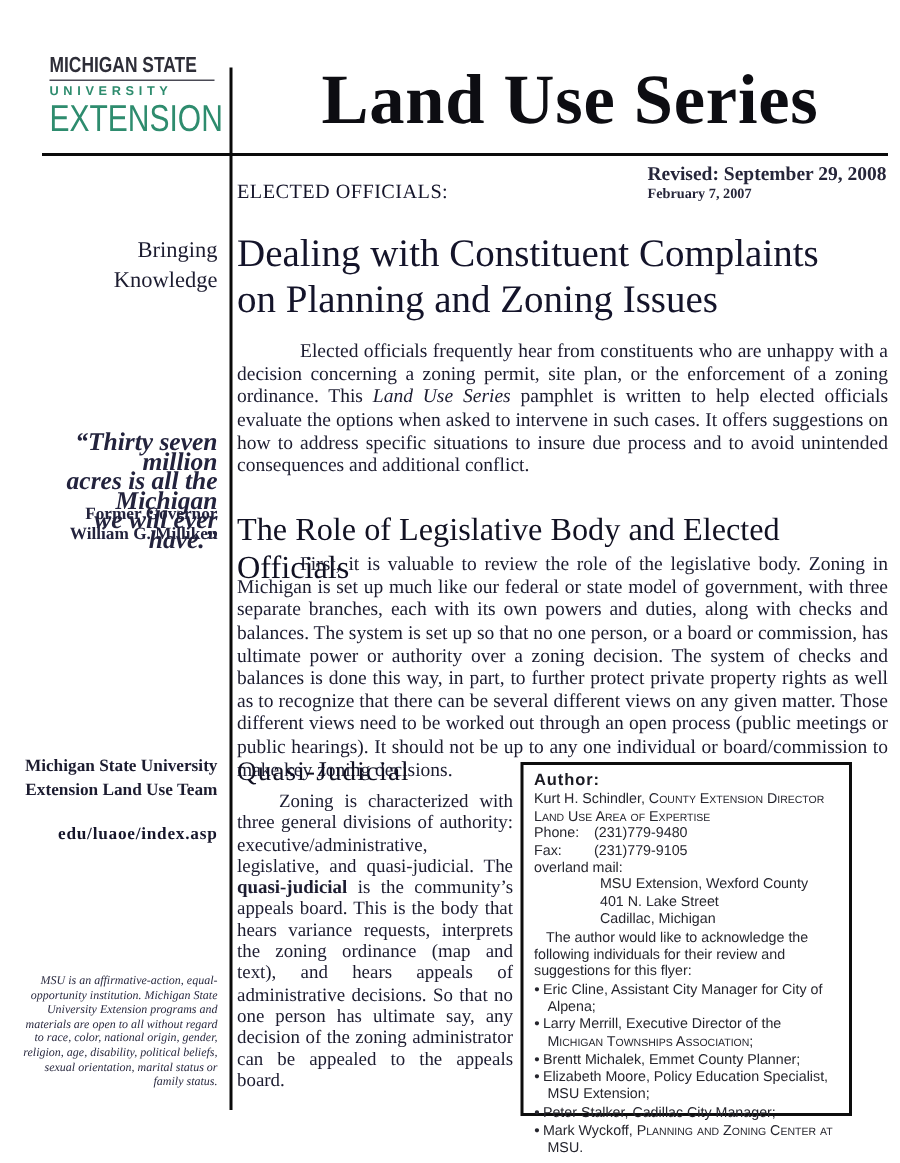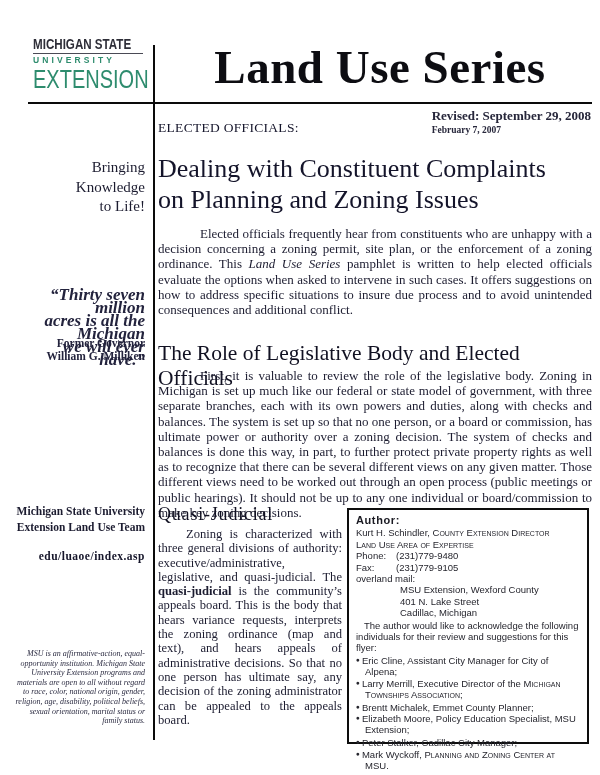--- a/index.html
+++ b/index.html
@@ -46,21 +46,21 @@
            text-align:justify; text-indent:42px; }
   .sec1-head { position:absolute; left:158px; top:341px; width:434px; font-size:21.5px; color:#111122; }
   .sec1-body { position:absolute; left:158px; top:368px; width:434px; font-size:13px; line-height:15.2px;
                text-align:justify; text-indent:42px; }
 
   .sec2-head { position:absolute; left:158px; top:504px; font-size:18px; letter-spacing:0.8px; color:#111122; }
   .sec2-body { position:absolute; left:158px; top:527px; width:184px; font-size:12.6px; line-height:14.3px;
                text-align:justify; text-indent:28px; }
 
   
-  .author-box { position:absolute; left:347px; top:508px; width:242px; height:236px;
+  .author-box { position:absolute; left:347px; top:508px; width:221px; height:236px;
                 border:2px solid #0d0d0d; padding:5px 7px 4px 7px;
                 font-family:"Liberation Sans", sans-serif; font-size:9.5px; line-height:11.4px; color:#26262e; }
   .author-label { font-weight:700; font-size:11px; letter-spacing:0.6px; margin-bottom:1px; color:#1a1a22; }
   .smallcaps { font-variant-caps:small-caps; font-variant:small-caps; }
   .contact-row .c-label { display:inline-block; width:40px; }
   .overland-lines div { margin-left:44px; }
   .ack-intro { text-indent:8px; margin-top:1px; }
   .ack-list { list-style:none; }
   .ack-list li { padding-left:9px; text-indent:-9px; }
   .ack-list li::before { content:"\25CF"; font-size:6.5px; margin-right:2px; vertical-align:1.5px; }
@@ -81,21 +81,20 @@
 <div class="masthead-title">Land Use Series</div>
 
 <div class="revised">
   <div class="revised-l1">Revised: September 29, 2008</div>
   <div class="revised-l2">February 7, 2007</div>
 </div>
 
 <div class="sidebar-block tagline">
   <div>Bringing</div>
   <div>Knowledge</div>
-  <div>to Life!</div>
 </div>
 
 <div class="sidebar-block quote">
   <div>“Thirty seven million</div>
   <div>acres is all the Michigan</div>
   <div>we will ever have.”</div>
 </div>
 
 <div class="sidebar-block attribution">
   <div>Former Governor</div>

